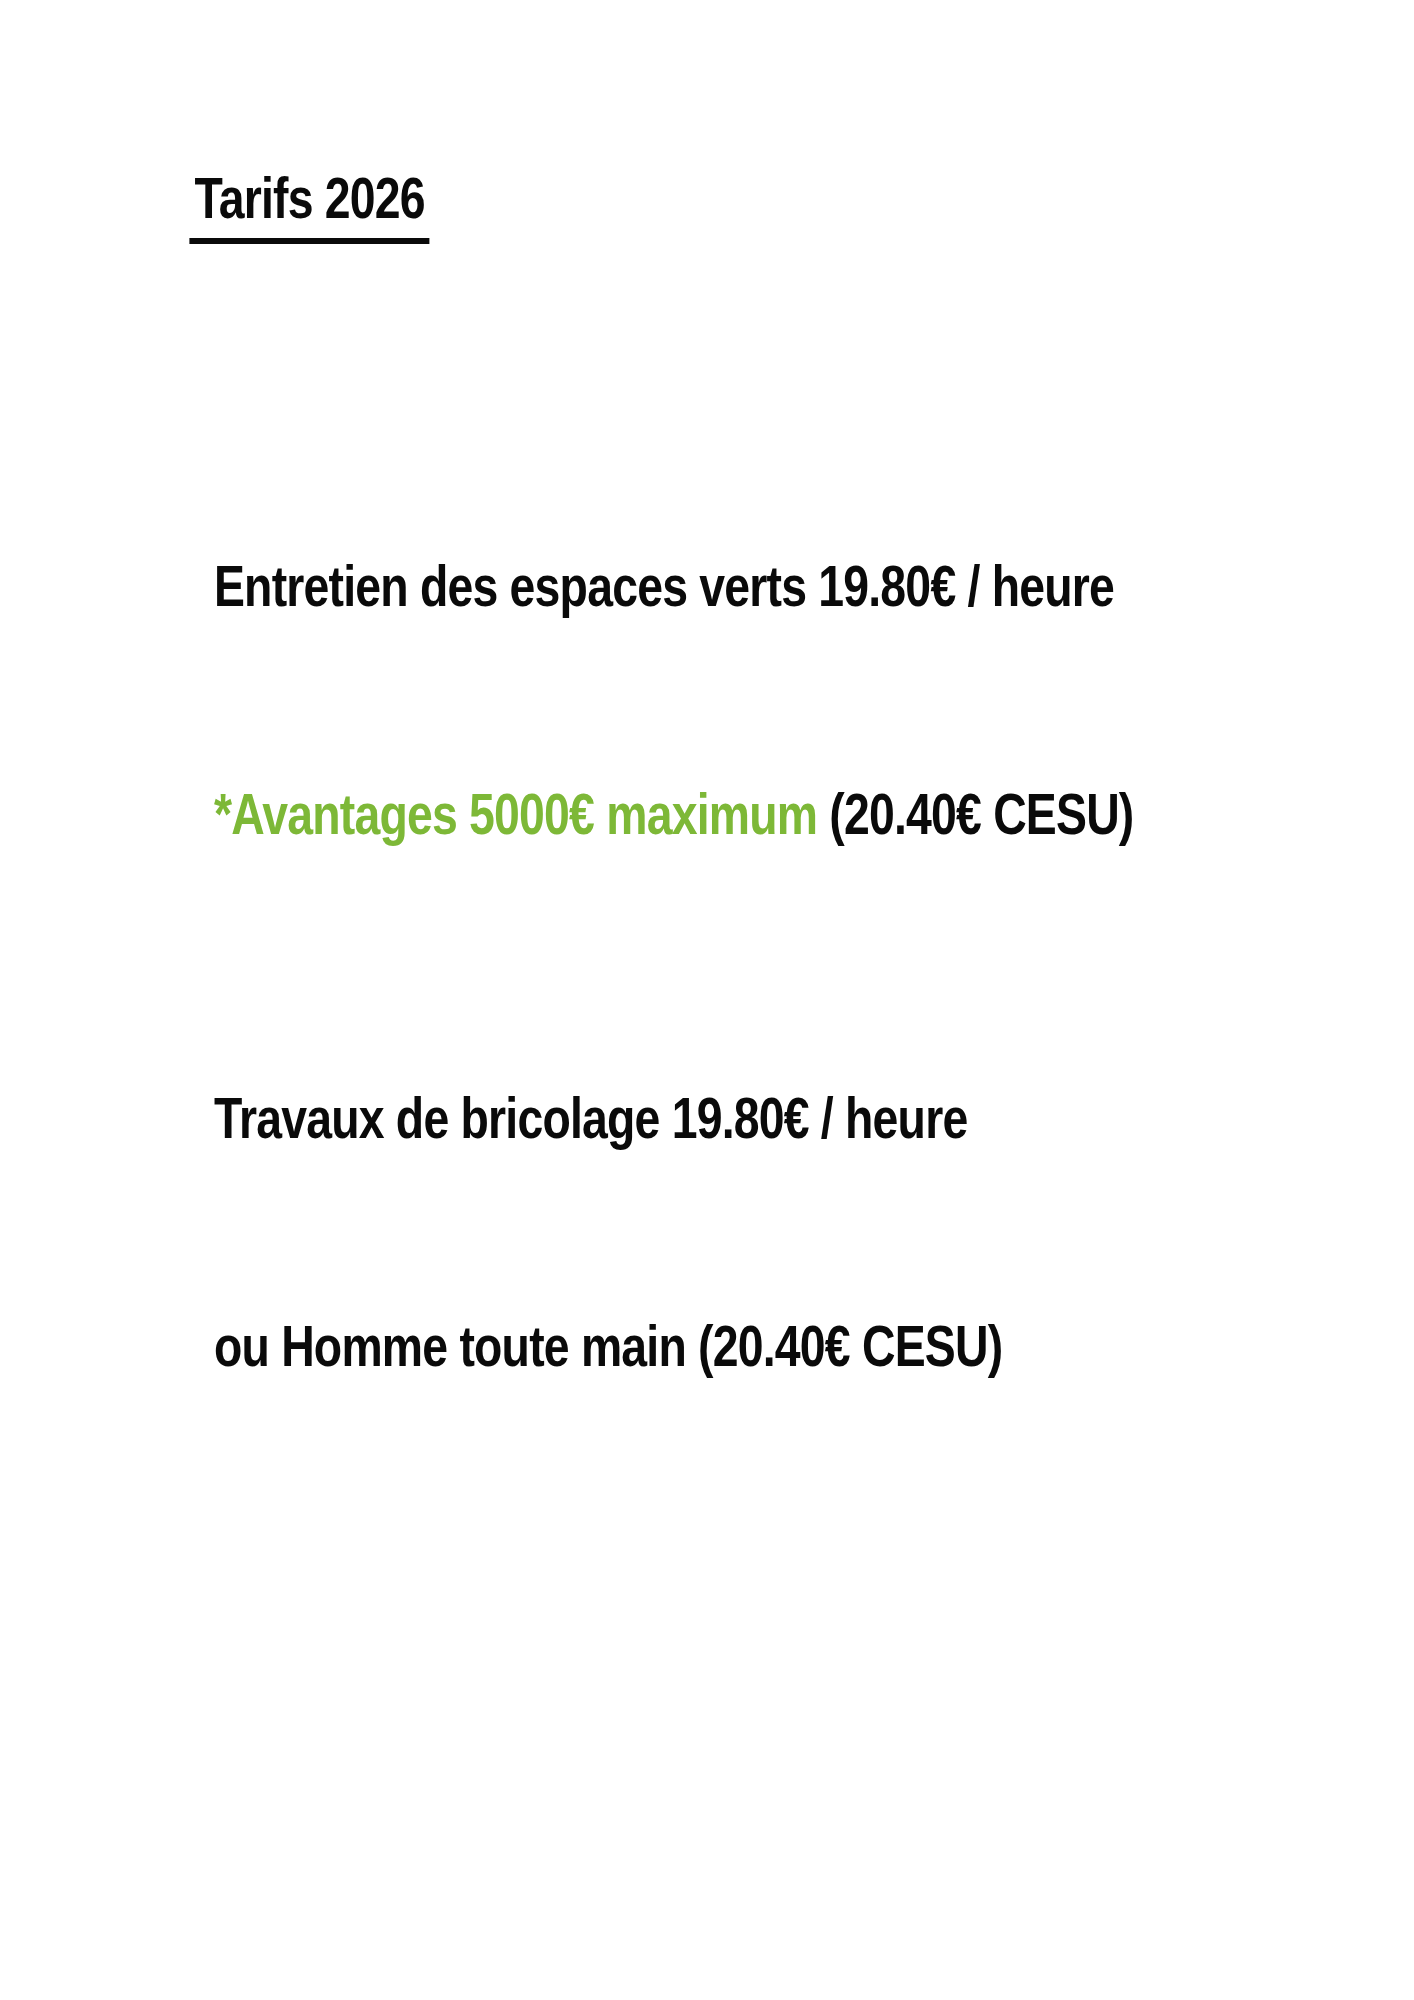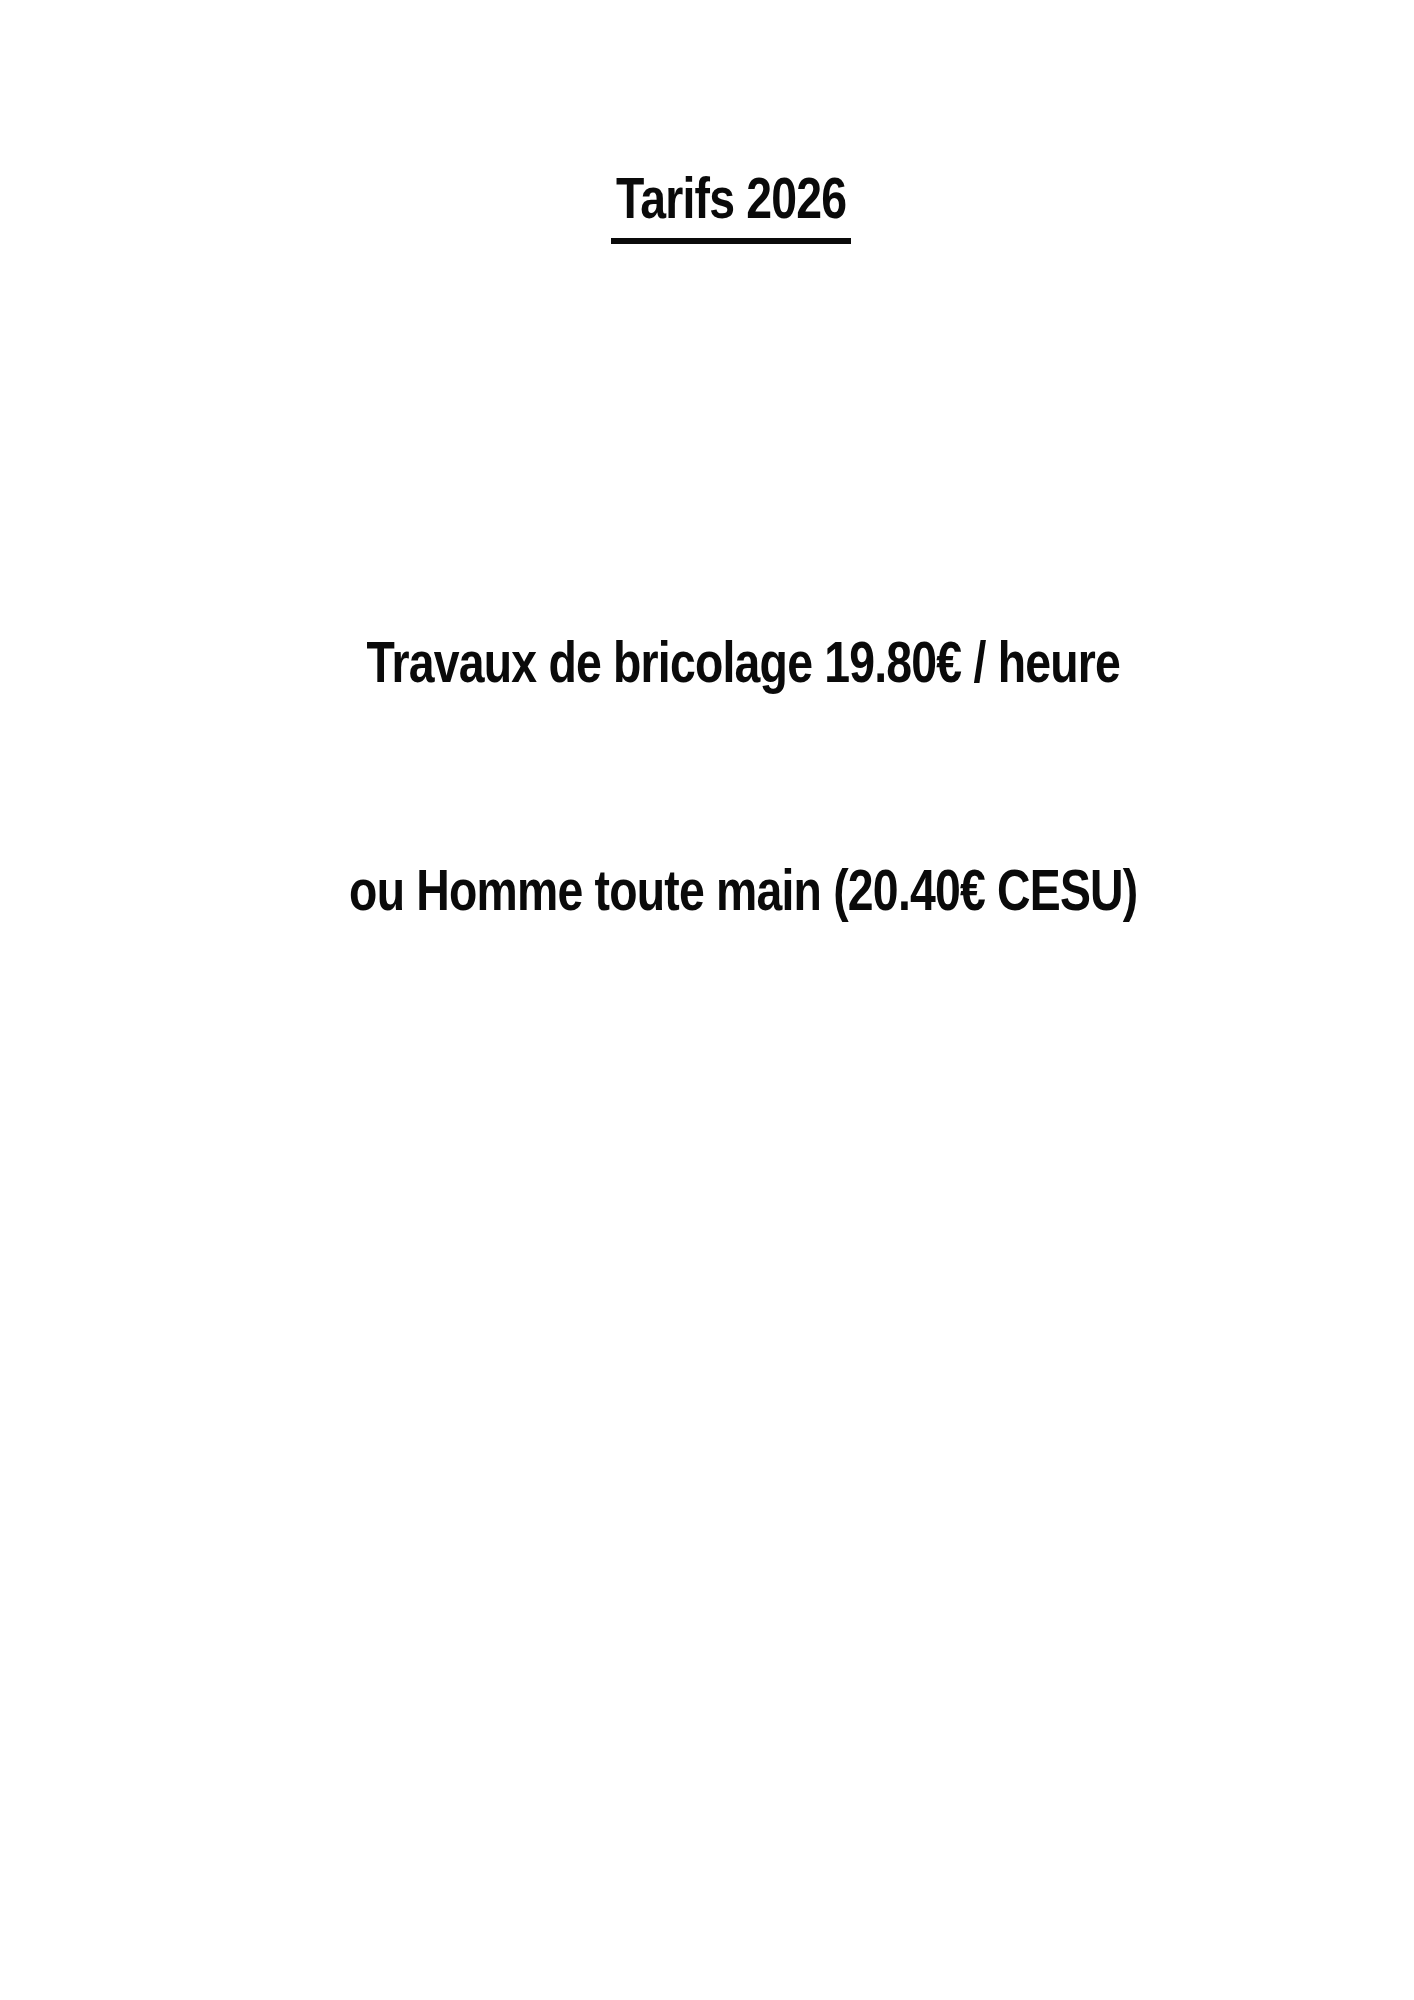--- a/index.html
+++ b/index.html
@@ -12,21 +12,20 @@
     height: 2000px;
     overflow: hidden;
     font-family: "Liberation Sans", "DejaVu Sans", sans-serif;
     color: #0a0a0a;
   }
   .page {
     width: 1414px;
     height: 2000px;
     padding-top: 84px;
     box-sizing: border-box;
-    text-align: center;
   }
   .line {
     line-height: 76px;
     font-size: 58px;
     font-weight: 700;
     white-space: pre;
     transform: scaleX(0.80);
     transform-origin: 50% 50%;
     letter-spacing: -1px;
   }
@@ -46,20 +45,28 @@
 
   <div class="line title-line">
     <span class="title-text">Tarifs 2026</span>
   </div>
 
   <div class="spacer"></div>
 
 
   <div class="spacer"></div>
 
+  <div>
+    <div class="line">
+      <span class="seg">Entretien des espaces verts 19.80€ / heure</span>
+    </div>
+    <div class="line">
+      <span class="seg green">*Avantages 5000€ maximum</span><span class="seg"> (20.40€ CESU)</span>
+    </div>
+  </div>
 
   <div class="spacer"></div>
 
   <div>
     <div class="line">
       <span class="seg">Travaux de bricolage 19.80€ / heure</span>
     </div>
     <div class="line">
       <span class="seg">ou Homme toute main (20.40€ CESU)</span>
     </div>

